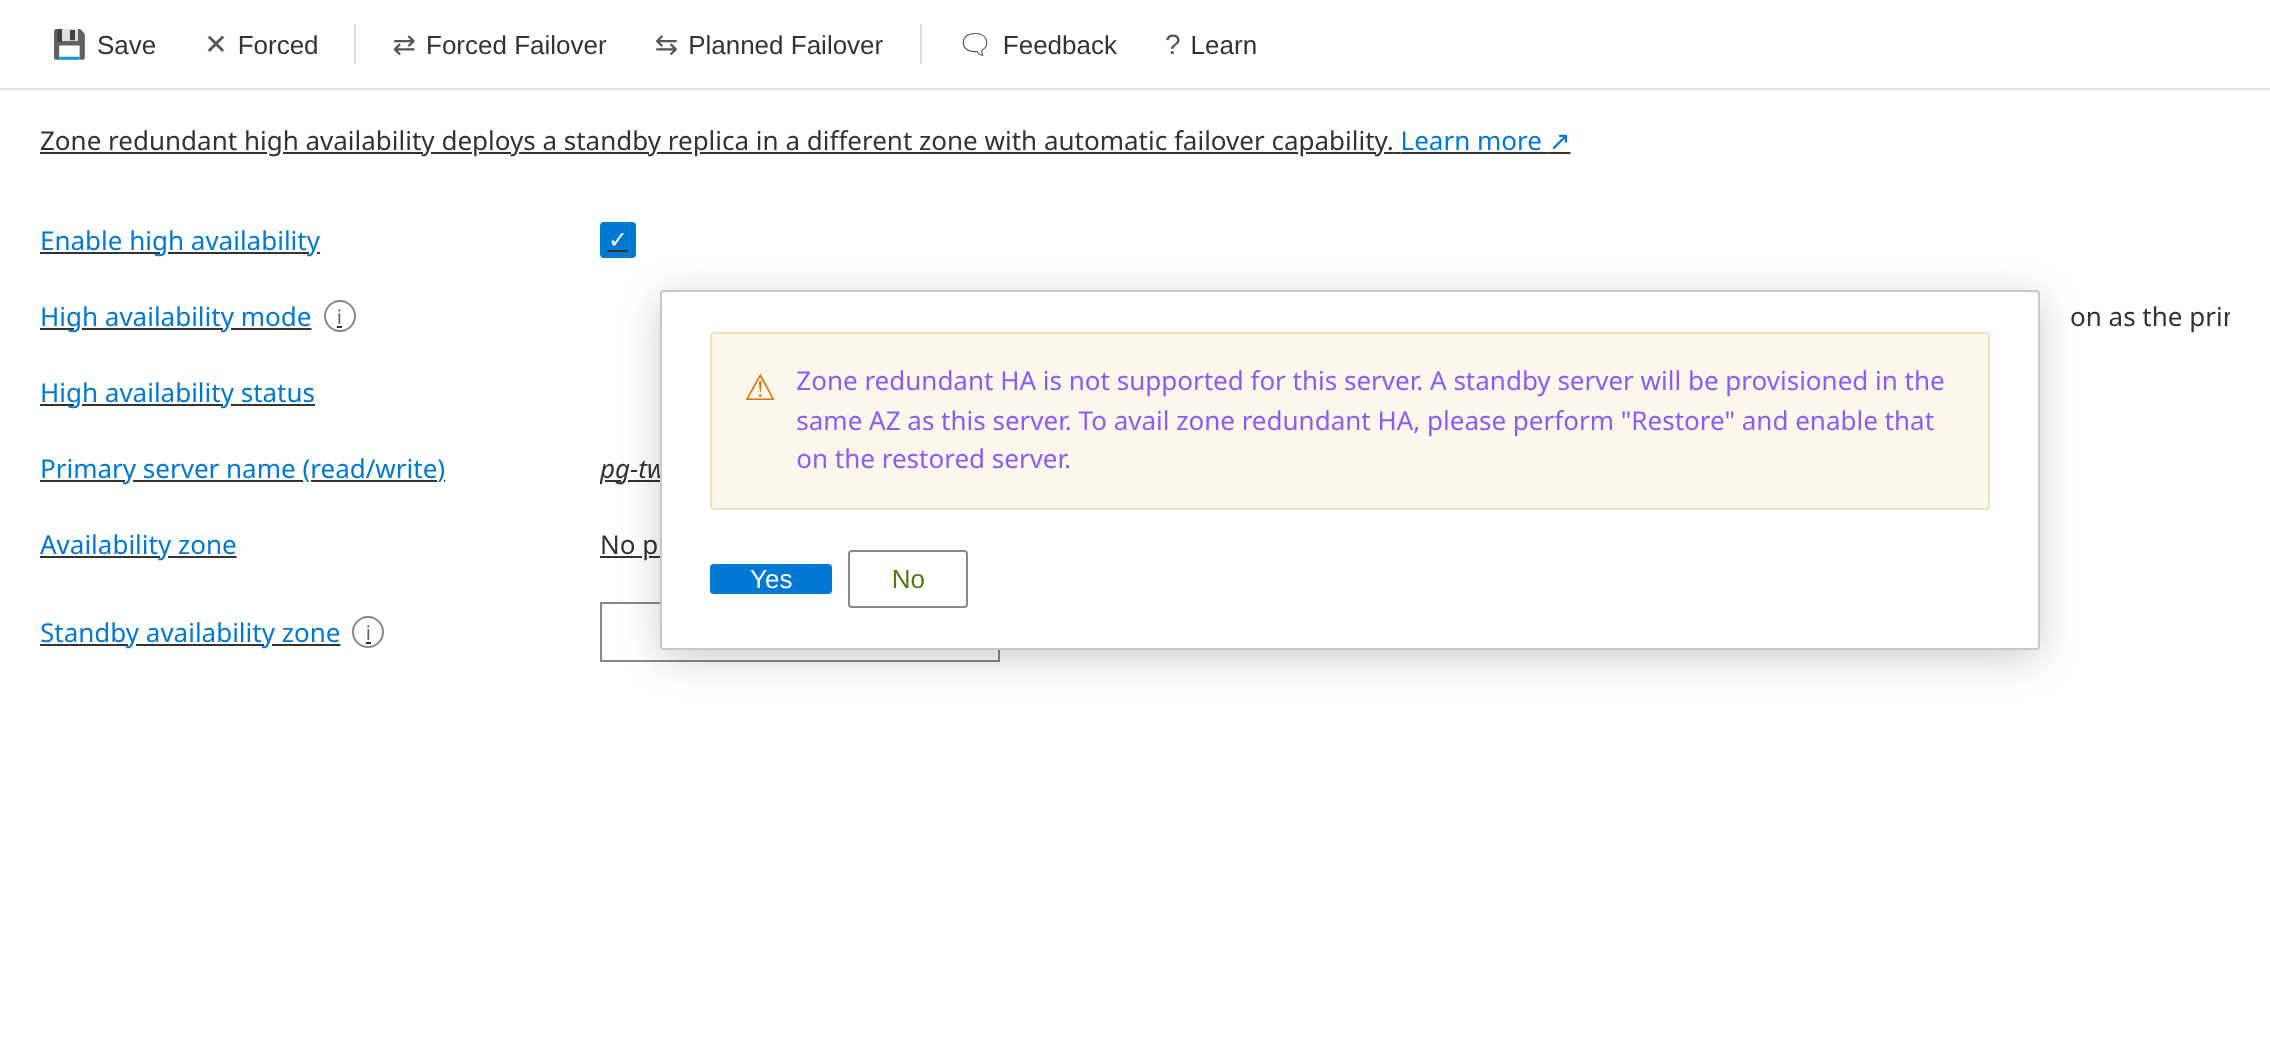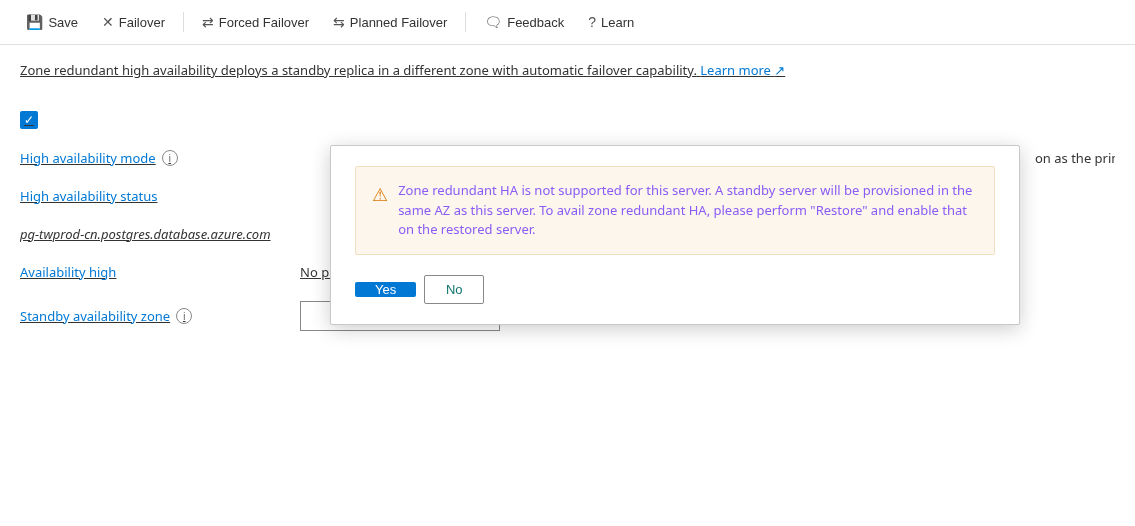--- a/index.html
+++ b/index.html
@@ -191,21 +191,21 @@
       color: #fff;
       border: none;
       padding: 0 20px;
       font-size: 13px;
       cursor: pointer;
       border-radius: 2px;
       min-width: 60px;
     }
     .btn-no {
       background: #fff;
-      color: #0f766e;
+      color: #4d7c0f;
       border: 1px solid #888;
       padding: 6px 20px;
       font-size: 13px;
       cursor: pointer;
       border-radius: 2px;
       min-width: 60px;
     }
 
     
     .clipped-right {
@@ -222,21 +222,21 @@
 </head>
 <body>
 
 <div class="toolbar">
   <button class="toolbar-btn save-btn">
     <span class="btn-icon">💾</span>
     <span>Save</span>
   </button>
   <button class="toolbar-btn">
     <span class="btn-icon">✕</span>
-    <span>Failover</span>
+    <span>Forced</span>
   </button>
   <div class="toolbar-divider"></div>
   <button class="toolbar-btn">
     <span class="btn-icon">⇄</span>
     <span>Forced Failover</span>
   </button>
   <button class="toolbar-btn">
     <span class="btn-icon">⇆</span>
     <span>Planned Failover</span>
   </button>
@@ -255,20 +255,23 @@
 
   <div class="info-text">
     <span>Zone redundant high availability deploys a standby replica in a different zone with automatic failover capability.</span>
     <a href="#">
       <span>Learn more</span>
       <span> ↗</span>
     </a>
   </div>
 
   <div class="form-row">
+    <div class="form-label">
+      <span>Enable high availability</span>
+    </div>
     <div class="checkbox-wrapper">
       <div class="custom-checkbox">
         <span class="checkmark">✓</span>
       </div>
     </div>
   </div>
 
   <div class="form-row" style="position:relative;">
     <div class="form-label">
       <span>High availability mode</span>
@@ -281,26 +284,29 @@
   </div>
 
   <div class="form-row">
     <div class="form-label">
       <span>High availability status</span>
     </div>
     <div class="form-value"></div>
   </div>
 
   <div class="form-row">
+    <div class="form-label">
+      <span>Primary server name (read/write)</span>
+    </div>
     <div class="server-name">pg-twprod-cn.postgres.database.azure.com</div>
   </div>
 
   <div class="form-row">
     <div class="form-label">
-      <span>Availability high</span>
+      <span>Availability zone</span>
     </div>
     <div class="form-value">No preference</div>
   </div>
 
   <div class="form-row">
     <div class="form-label">
       <span>Standby availability zone</span>
       <span class="info-icon">i</span>
     </div>
     <div class="dropdown">

